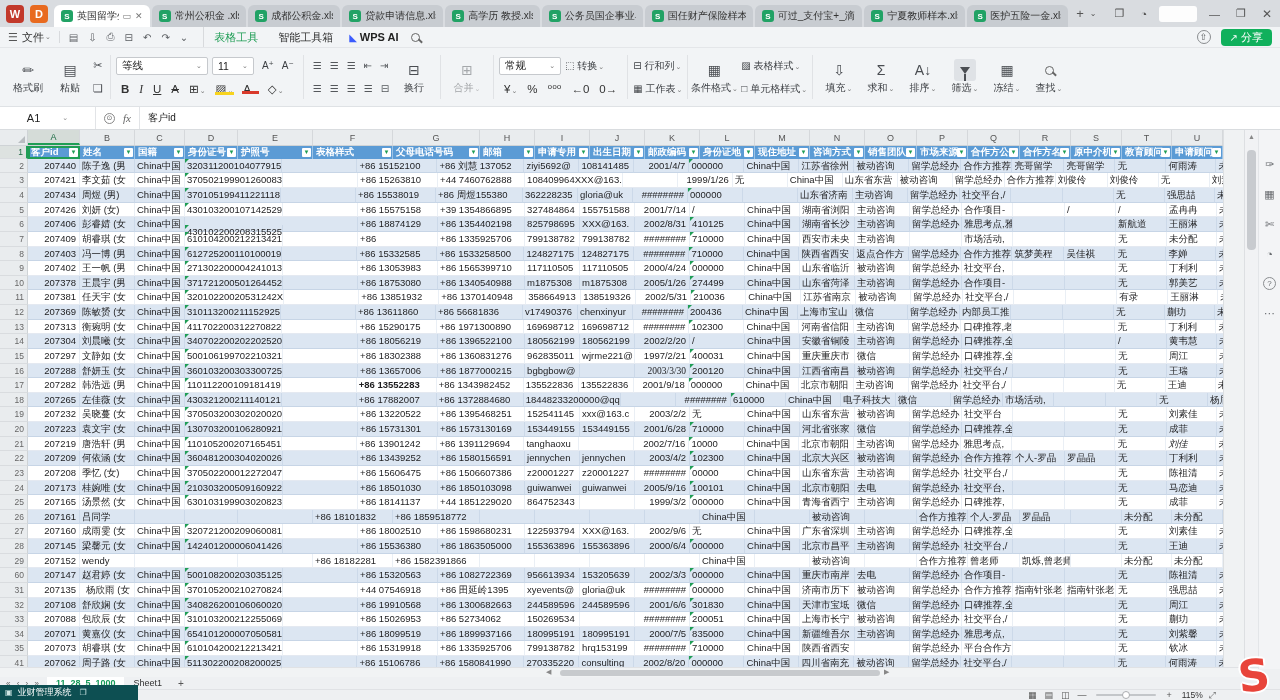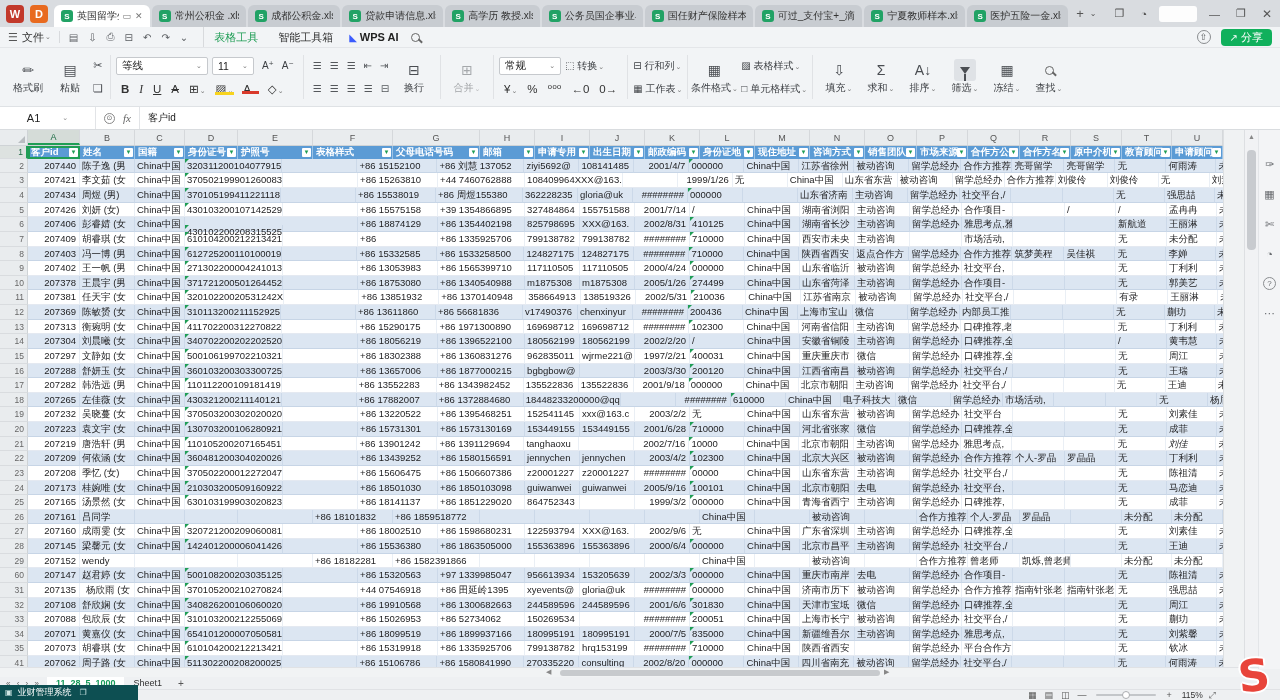--- a/index.html
+++ b/index.html
@@ -774,41 +774,41 @@
       <div class="gut">16</div>
       <div class="cell ar" style="flex-basis: 52px;">207288</div>
       <div class="cell" style="flex-basis: 55px;">舒妍玉 (女</div>
       <div class="cell" style="flex-basis: 50px;">China中国</div>
       <div class="cell ovf" style="flex-basis: 53px;"><span class="tri3"></span>360103200303300725</div>
       <div class="cell" style="flex-basis: 75px;"></div>
       <div class="cell" style="flex-basis: 80px;">+86 13657006</div>
       <div class="cell" style="flex-basis: 87px;">+86 1877000215</div>
       <div class="cell" style="flex-basis: 55px;">bgbgbow@</div>
       <div class="cell" style="flex-basis: 55px;"></div>
-      <div class="cell ar" style="flex-basis: 55px;">2003/3/30</div>
+      <div class="cell ar" style="flex-basis: 55px; font-family: Liberation Serif, serif;">2003/3/30</div>
       <div class="cell" style="flex-basis: 55px;"><span class="tri3"></span>200120</div>
       <div class="cell" style="flex-basis: 55px;">China中国</div>
       <div class="cell" style="flex-basis: 55px;">江西省南昌</div>
       <div class="cell" style="flex-basis: 55px;">被动咨询</div>
       <div class="cell" style="flex-basis: 52px;">留学总经办</div>
       <div class="cell" style="flex-basis: 51px;">社交平台,/</div>
       <div class="cell" style="flex-basis: 52px;"></div>
       <div class="cell" style="flex-basis: 51px;"></div>
       <div class="cell" style="flex-basis: 51px;">无</div>
       <div class="cell" style="flex-basis: 50px;">王瑞</div>
       <div class="cell" style="flex-basis: 51px;">未分配</div>
     </div>
     <div class="grow">
       <div class="gut">17</div>
       <div class="cell ar" style="flex-basis: 52px;">207282</div>
       <div class="cell" style="flex-basis: 55px;">韩浩远 (男</div>
       <div class="cell" style="flex-basis: 50px;">China中国</div>
       <div class="cell ovf" style="flex-basis: 53px;"><span class="tri3"></span>110112200109181419</div>
       <div class="cell" style="flex-basis: 75px;"></div>
-      <div class="cell" style="flex-basis: 80px;">+86 13552283</div>
+      <div class="cell" style="flex-basis: 80px; font-weight: bold;">+86 13552283</div>
       <div class="cell" style="flex-basis: 87px;">+86 1343982452</div>
       <div class="cell" style="flex-basis: 55px;">135522836</div>
       <div class="cell" style="flex-basis: 55px;">135522836</div>
       <div class="cell ar" style="flex-basis: 55px;">2001/9/18</div>
       <div class="cell" style="flex-basis: 55px;"><span class="tri3"></span>000000</div>
       <div class="cell" style="flex-basis: 55px;">China中国</div>
       <div class="cell" style="flex-basis: 55px;">北京市朝阳</div>
       <div class="cell" style="flex-basis: 55px;">主动咨询</div>
       <div class="cell" style="flex-basis: 52px;">留学总经办</div>
       <div class="cell" style="flex-basis: 51px;">社交平台,/</div>
@@ -986,21 +986,21 @@
       <div class="cell" style="flex-basis: 51px;">未分配</div>
     </div>
     <div class="grow">
       <div class="gut">25</div>
       <div class="cell ar" style="flex-basis: 52px;">207165</div>
       <div class="cell" style="flex-basis: 55px;">汤景然 (女</div>
       <div class="cell" style="flex-basis: 50px;">China中国</div>
       <div class="cell ovf" style="flex-basis: 53px;"><span class="tri3"></span>630103199903020823</div>
       <div class="cell" style="flex-basis: 75px;"></div>
       <div class="cell" style="flex-basis: 80px;">+86 18141137</div>
-      <div class="cell" style="flex-basis: 87px;">+86 1851229020</div>
+      <div class="cell" style="flex-basis: 87px;">+44 1851229020</div>
       <div class="cell" style="flex-basis: 55px;">864752343</div>
       <div class="cell" style="flex-basis: 55px;"></div>
       <div class="cell ar" style="flex-basis: 55px;">1999/3/2</div>
       <div class="cell" style="flex-basis: 55px;"><span class="tri3"></span>000000</div>
       <div class="cell" style="flex-basis: 55px;">China中国</div>
       <div class="cell" style="flex-basis: 55px;">青海省西宁</div>
       <div class="cell" style="flex-basis: 55px;">主动咨询</div>
       <div class="cell" style="flex-basis: 52px;">留学总经办</div>
       <div class="cell" style="flex-basis: 51px;">口碑推荐,</div>
       <div class="cell" style="flex-basis: 52px;"></div>
@@ -1106,21 +1106,21 @@
       <div class="cell" style="flex-basis: 51px;">未分配</div>
     </div>
     <div class="grow band">
       <div class="gut">60</div>
       <div class="cell ar" style="flex-basis: 52px;">207147</div>
       <div class="cell" style="flex-basis: 55px;">赵君婷 (女</div>
       <div class="cell" style="flex-basis: 50px;">China中国</div>
       <div class="cell ovf" style="flex-basis: 53px;"><span class="tri3"></span>500108200203035125</div>
       <div class="cell" style="flex-basis: 75px;"></div>
       <div class="cell" style="flex-basis: 80px;">+86 15320563</div>
-      <div class="cell" style="flex-basis: 87px;">+97 1339985047</div>
+      <div class="cell" style="flex-basis: 87px;">+86 1082722369</div>
       <div class="cell" style="flex-basis: 55px;">956613934</div>
       <div class="cell" style="flex-basis: 55px;">153205639</div>
       <div class="cell ar" style="flex-basis: 55px;">2002/3/3</div>
       <div class="cell" style="flex-basis: 55px;"><span class="tri3"></span>000000</div>
       <div class="cell" style="flex-basis: 55px;">China中国</div>
       <div class="cell" style="flex-basis: 55px;">重庆市南岸</div>
       <div class="cell" style="flex-basis: 55px;">去电</div>
       <div class="cell" style="flex-basis: 52px;">留学总经办</div>
       <div class="cell" style="flex-basis: 51px;">合作项目-</div>
       <div class="cell" style="flex-basis: 52px;"></div>

